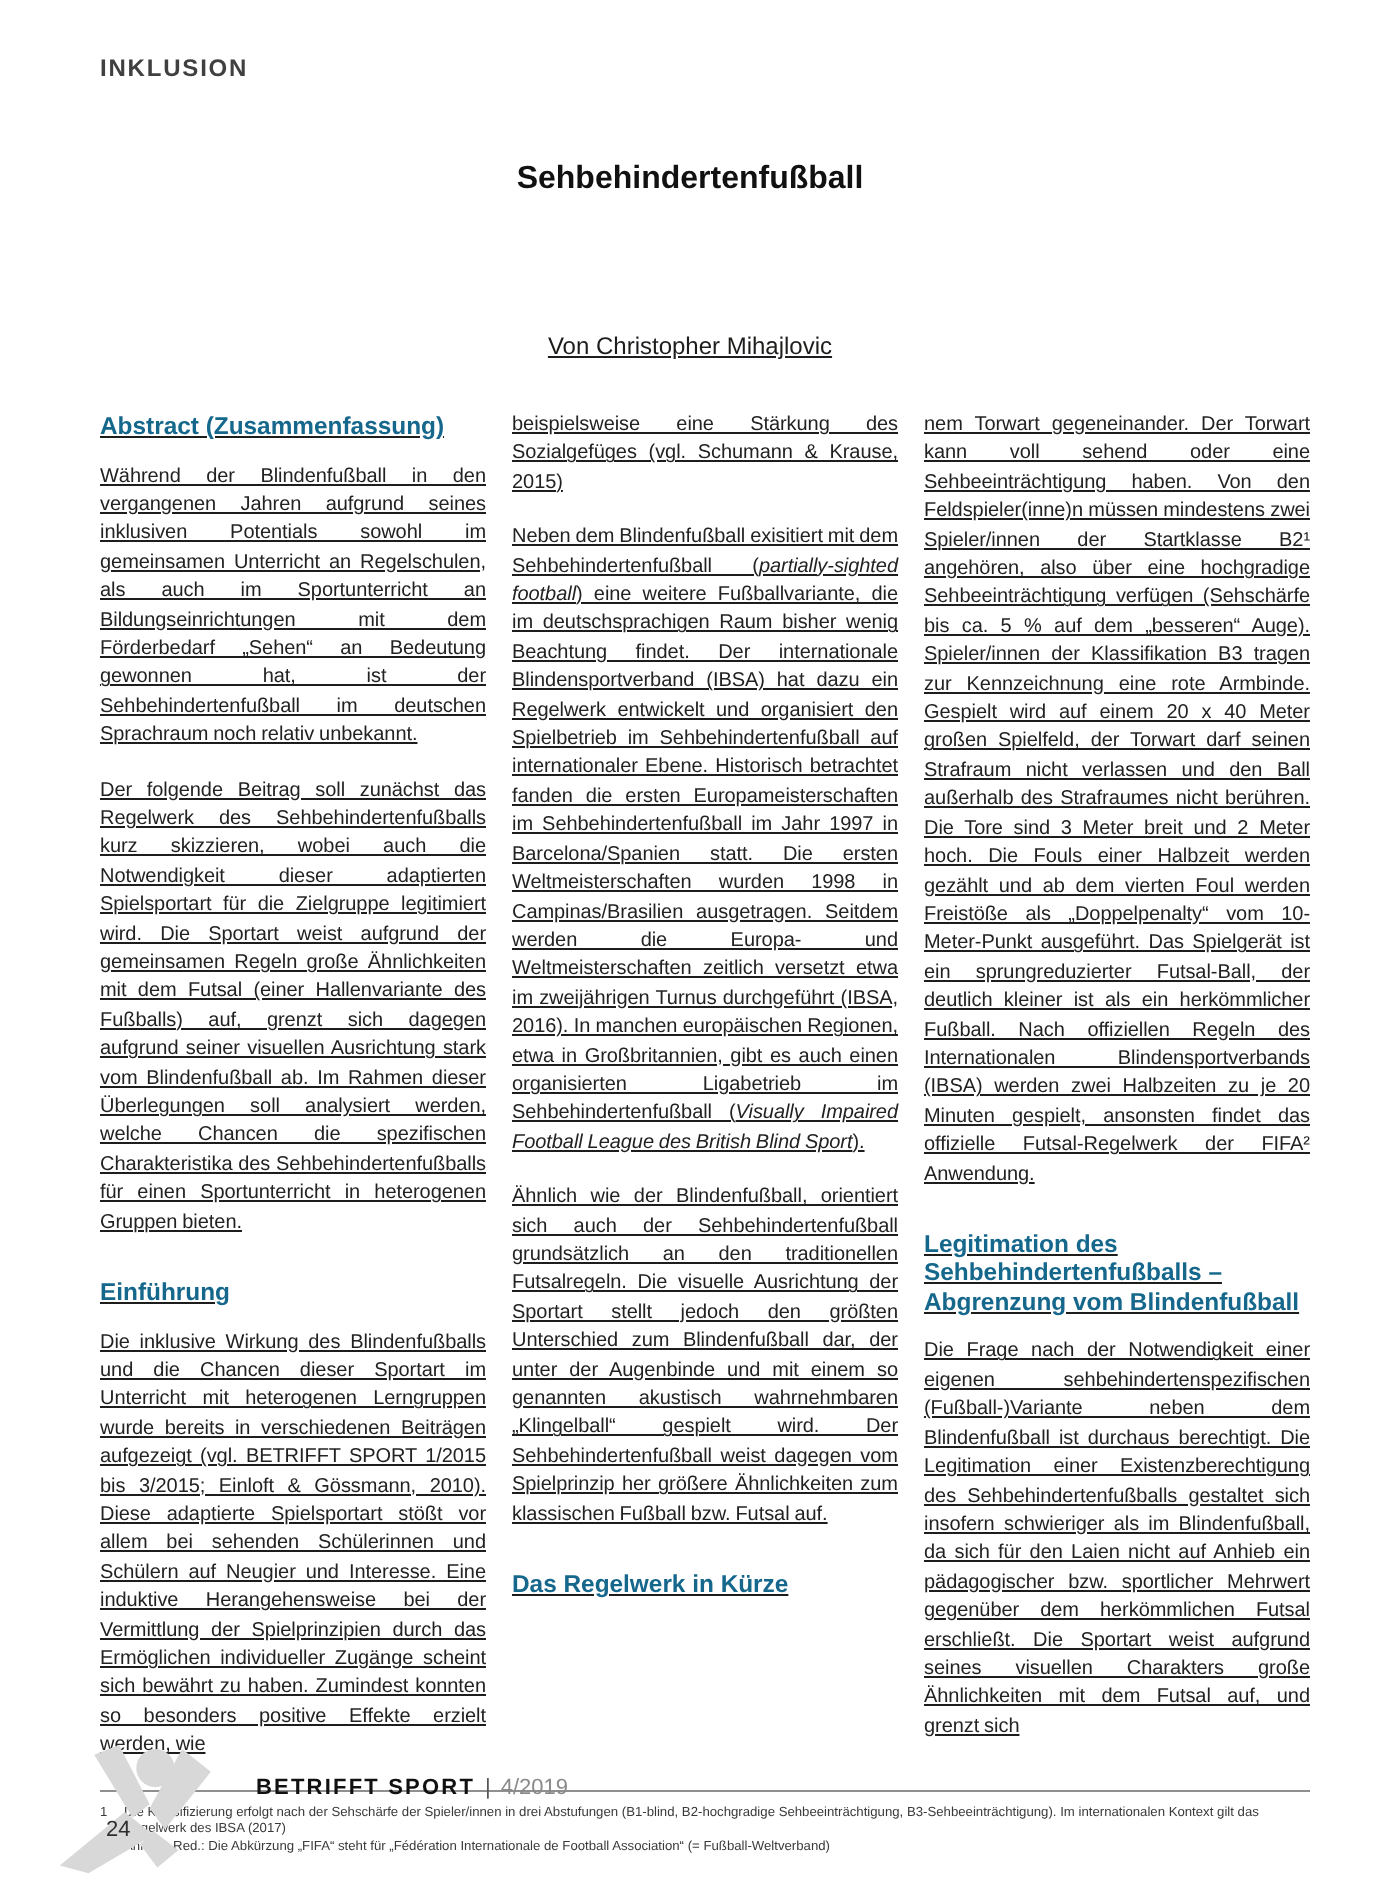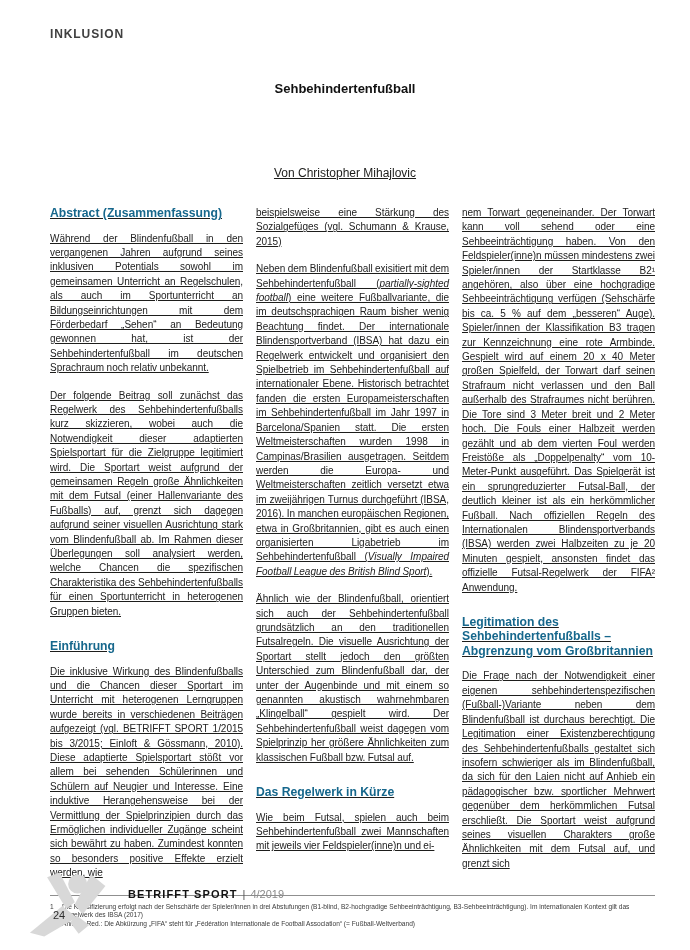--- a/index.html
+++ b/index.html
@@ -11,21 +11,21 @@
     overflow:hidden;
   }
   .page{position:absolute;inset:0;background:#fff;}
 
   .category{
     position:absolute;left:50px;top:27px;
     font-size:12px;font-weight:bold;letter-spacing:.9px;color:#404040;
   }
   .kicker{
     position:absolute;left:0;top:81px;width:100%;
-    text-align:center;font-size:13px;font-weight:bold;color:#111;
+    text-align:center;font-size:16px;font-weight:bold;color:#111;
   }
   .title{
     position:absolute;left:0;top:105px;width:100%;margin:0;
     text-align:center;font-size:30px;font-weight:bold;color:#0d0d0d;
     letter-spacing:-.3px;
   }
   .byline{
     position:absolute;left:0;top:166px;width:100%;
     text-align:center;font-size:12px;color:#1d1d1b;text-decoration:underline;
   }
@@ -97,26 +97,25 @@
         <p>Der folgende Beitrag soll zunächst das Regelwerk des Sehbehindertenfußballs kurz skizzieren, wobei auch die Notwendigkeit dieser adaptierten Spielsportart für die Zielgruppe legitimiert wird. Die Sportart weist aufgrund der gemeinsamen Regeln große Ähnlichkeiten mit dem Futsal (einer Hallenvariante des Fußballs) auf, grenzt sich dagegen aufgrund seiner visuellen Ausrichtung stark vom Blindenfußball ab. Im Rahmen dieser Überlegungen soll analysiert werden, welche Chancen die spezifischen Charakteristika des Sehbehindertenfußballs für einen Sportunterricht in heterogenen Gruppen bieten.</p>
         <h2 class="sec mt">Einführung</h2>
         <p>Die inklusive Wirkung des Blindenfußballs und die Chancen dieser Sportart im Unterricht mit heterogenen Lerngruppen wurde bereits in verschiedenen Beiträgen aufgezeigt (vgl. BETRIFFT SPORT 1/2015 bis 3/2015; Einloft &amp; Gössmann, 2010). Diese adaptierte Spielsportart stößt vor allem bei sehenden Schülerinnen und Schülern auf Neugier und Interesse. Eine induktive Herangehensweise bei der Vermittlung der Spielprinzipien durch das Ermöglichen individueller Zugänge scheint sich bewährt zu haben. Zumindest konnten so besonders positive Effekte erzielt werden, wie</p>
       </div>
 
       <div class="col">
         <p>beispielsweise eine Stärkung des Sozialgefüges (vgl. Schumann &amp; Krause, 2015)</p>
         <p><span>Neben dem Blindenfußball exisitiert mit dem Sehbehindertenfußball (</span><span class="italic">partially-sighted football</span><span>) eine weitere Fußballvariante, die im deutschsprachigen Raum bisher wenig Beachtung findet. Der internationale Blindensportverband (IBSA) hat dazu ein Regelwerk entwickelt und organisiert den Spielbetrieb im Sehbehindertenfußball auf internationaler Ebene. Historisch betrachtet fanden die ersten Europameisterschaften im Sehbehindertenfußball im Jahr 1997 in Barcelona/Spanien statt. Die ersten Weltmeisterschaften wurden 1998 in Campinas/Brasilien ausgetragen. Seitdem werden die Europa- und Weltmeisterschaften zeitlich versetzt etwa im zweijährigen Turnus durchgeführt (IBSA, 2016). In manchen europäischen Regionen, etwa in Großbritannien, gibt es auch einen organisierten Ligabetrieb im Sehbehindertenfußball (</span><span class="italic">Visually Impaired Football League des British Blind Sport</span><span>).</span></p>
         <p>Ähnlich wie der Blindenfußball, orientiert sich auch der Sehbehindertenfußball grundsätzlich an den traditionellen Futsalregeln. Die visuelle Ausrichtung der Sportart stellt jedoch den größten Unterschied zum Blindenfußball dar, der unter der Augenbinde und mit einem so genannten akustisch wahrnehmbaren „Klingelball“ gespielt wird. Der Sehbehindertenfußball weist dagegen vom Spielprinzip her größere Ähnlichkeiten zum klassischen Fußball bzw. Futsal auf.</p>
         <h2 class="sec mt">Das Regelwerk in Kürze</h2>
-        <p>Wie beim Futsal, spielen auch beim Sehbehindertenfußball zwei Mannschaften mit jeweils vier Feldspieler(inne)n und ei-</p>
       </div>
 
       <div class="col">
         <p>nem Torwart gegeneinander. Der Torwart kann voll sehend oder eine Sehbeeinträchtigung haben. Von den Feldspieler(inne)n müssen mindestens zwei Spieler/innen der Startklasse B2¹ angehören, also über eine hochgradige Sehbeeinträchtigung verfügen (Sehschärfe bis ca. 5 % auf dem „besseren“ Auge). Spieler/innen der Klassifikation B3 tragen zur Kennzeichnung eine rote Armbinde. Gespielt wird auf einem 20 x 40 Meter großen Spielfeld, der Torwart darf seinen Strafraum nicht verlassen und den Ball außerhalb des Strafraumes nicht berühren. Die Tore sind 3 Meter breit und 2 Meter hoch. Die Fouls einer Halbzeit werden gezählt und ab dem vierten Foul werden Freistöße als „Doppelpenalty“ vom 10-Meter-Punkt ausgeführt. Das Spielgerät ist ein sprungreduzierter Futsal-Ball, der deutlich kleiner ist als ein herkömmlicher Fußball. Nach offiziellen Regeln des Internationalen Blindensportverbands (IBSA) werden zwei Halbzeiten zu je 20 Minuten gespielt, ansonsten findet das offizielle Futsal-Regelwerk der FIFA² Anwendung.</p>
-        <h2 class="sec mt">Legitimation des Sehbehindertenfußballs – Abgrenzung vom Großbritannien</h2>
+        <h2 class="sec mt">Legitimation des Sehbehindertenfußballs – Abgrenzung vom Blindenfußball</h2>
         <p>Die Frage nach der Notwendigkeit einer eigenen sehbehindertenspezifischen (Fußball-)Variante neben dem Blindenfußball ist durchaus berechtigt. Die Legitimation einer Existenzberechtigung des Sehbehindertenfußballs gestaltet sich insofern schwieriger als im Blindenfußball, da sich für den Laien nicht auf Anhieb ein pädagogischer bzw. sportlicher Mehrwert gegenüber dem herkömmlichen Futsal erschließt. Die Sportart weist aufgrund seines visuellen Charakters große Ähnlichkeiten mit dem Futsal auf, und grenzt sich</p>
       </div>
 
     </div>
 
     <hr class="footnote-rule">
 
     <div class="footnotes">
       <div class="footnote">
         <span class="fn-num">1</span>

